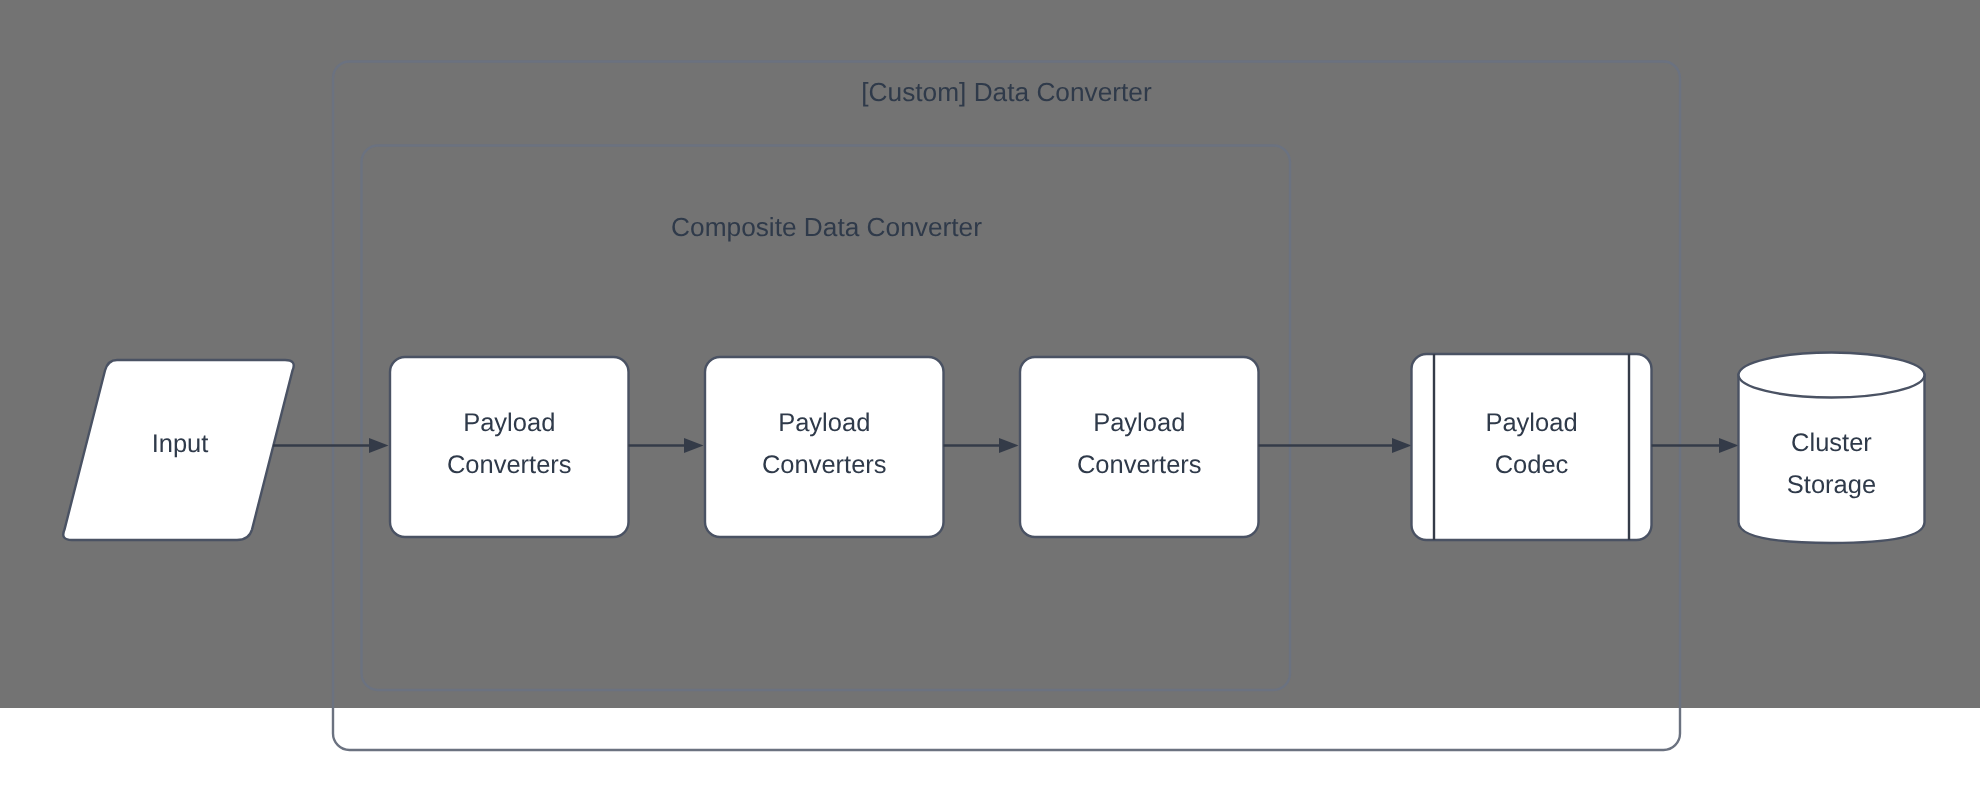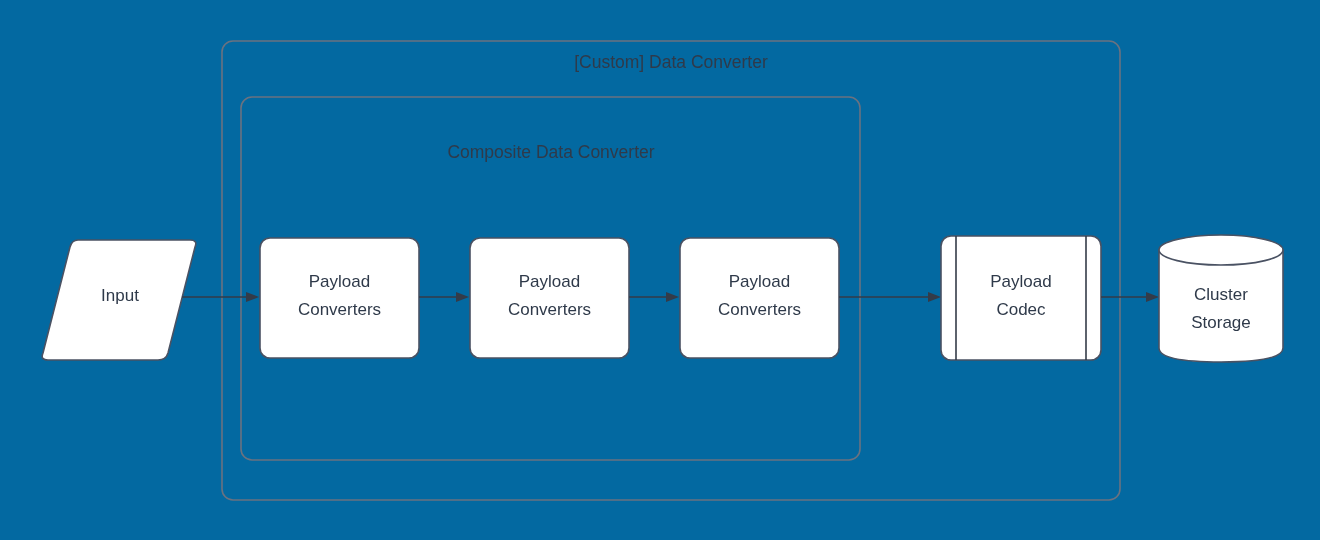--- a/index.html
+++ b/index.html
@@ -9,22 +9,22 @@
   }
   body {
     width: 1320px;
     height: 540px;
     font-family: "Liberation Sans", sans-serif;
     overflow: hidden;
   }
   #diagram-root {
     position: relative;
     width: 1320px;
-    height: 540px;
-    background: #0369a1;
+    height: 472px;
+    background: #737373;
   }
   svg.layer {
     position: absolute;
     top: 0;
     left: 0;
     width: 1320px;
     height: 540px;
   }
   .shape-fill {
     fill: #ffffff;

